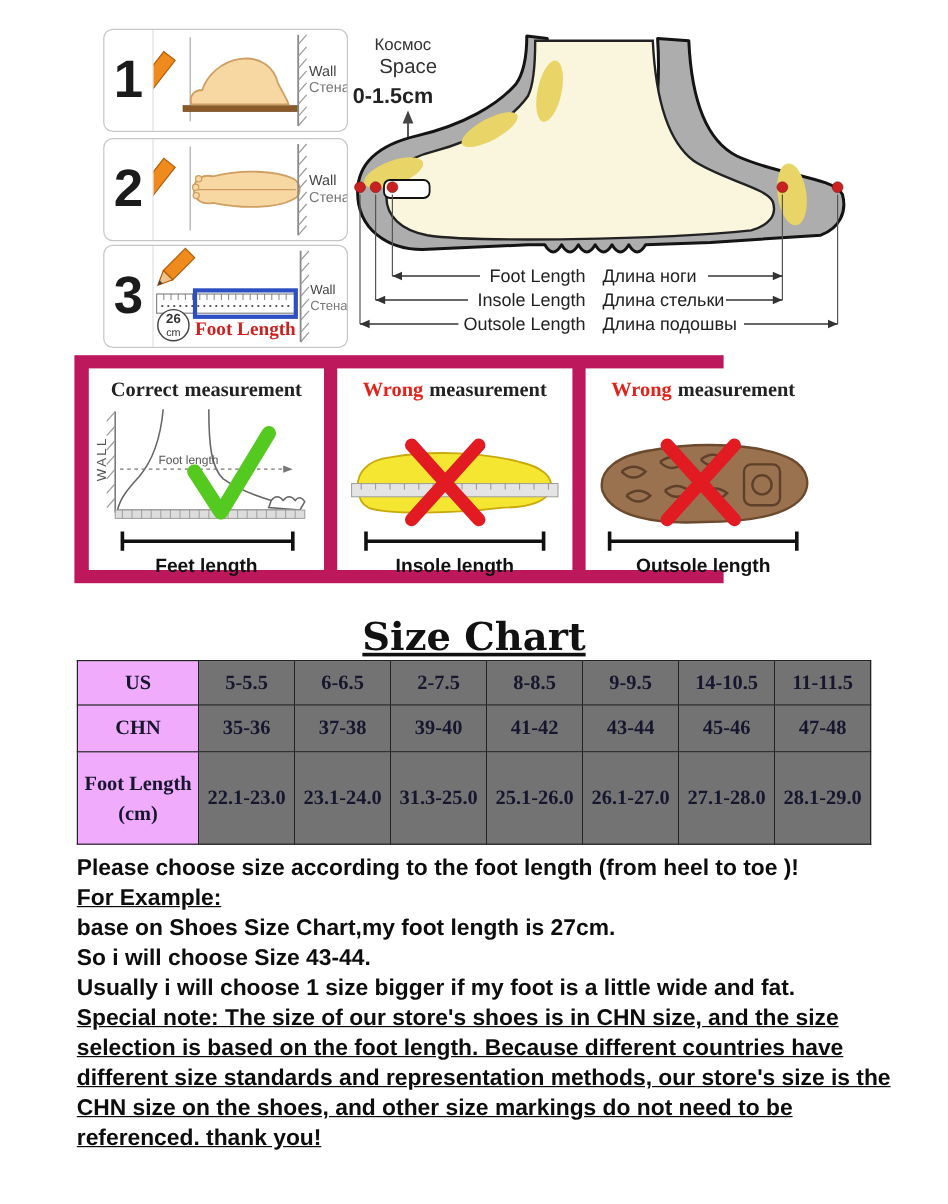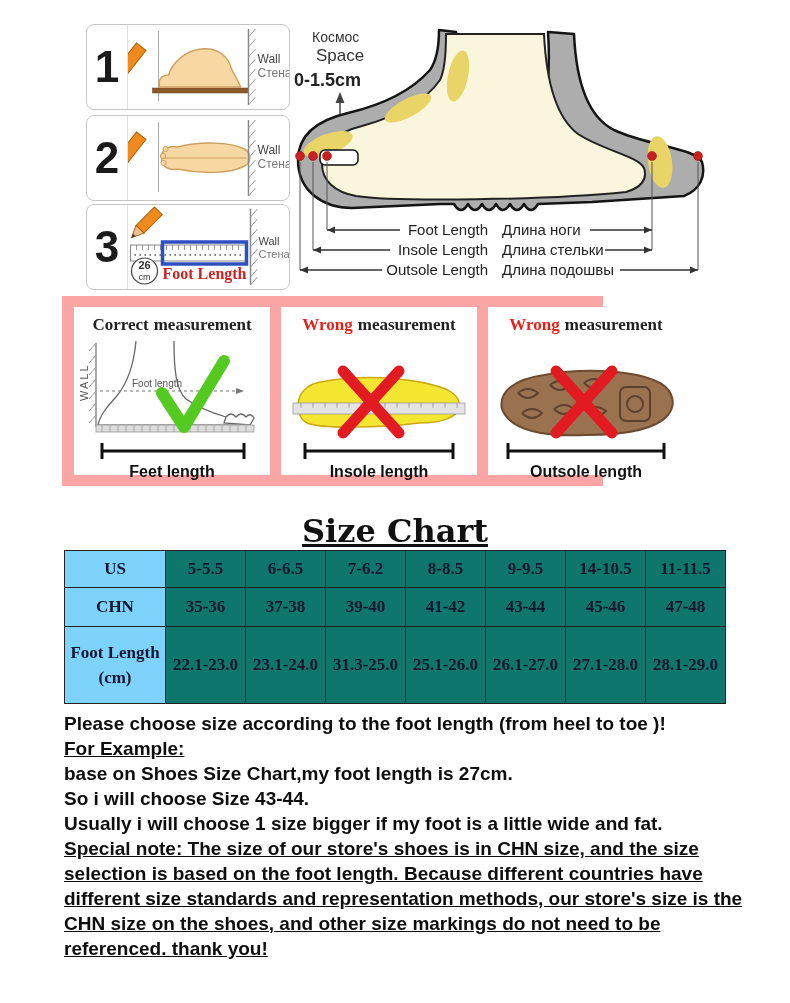--- a/index.html
+++ b/index.html
@@ -12,39 +12,39 @@
               border:1.5px solid #c6c6c6; border-radius:8px; background:#fff;
               display:flex; align-items:stretch; box-sizing:border-box; }
   .step-num { width:40px; display:flex; align-items:center; justify-content:center;
               font-size:44px; font-weight:bold; color:#1b1b1b; border-right:1px solid #e0e0e0; }
   .step-illus { flex:1; }
 
   .shoe-svg { position:absolute; left:290px; top:16px; }
 
   
   .compare { position:absolute; left:62px; top:296px; width:541px; height:190px;
-             background:#fca5a5; box-sizing:border-box; padding:11px 12px;
+             background:#be185d; box-sizing:border-box; padding:11px 12px;
              display:flex; gap:11px; }
   .card { background:#fff; flex:1; text-align:center; padding-top:2px; }
   .card h3 { margin:6px 0 0; font-family:"Liberation Serif", serif; font-size:17px;
              font-weight:bold; color:#222; }
   .card h3 .word-wrong { color:#e2231a;text-align:center; }
   .card h3 .word-rest { margin-left:5px; }
 
   
   .size-title { position:absolute; left:0; top:512px; width:790px; text-align:center;
                 font-family:"DejaVu Serif", serif; font-size:32px; font-weight:bold; color:#111; }
   .size-title span { text-decoration:underline; }
 
   .size-table { position:absolute; left:64px; top:550px; width:662px;
                 border-collapse:collapse; table-layout:fixed;
                 font-family:"Liberation Serif", serif; font-weight:bold; color:#16162e; }
   .size-table td { border:1.6px solid #222; text-align:center; font-size:17px; padding:0; }
-  .size-table .hdr { background:#7dd3fc; width:100px; }
-  .size-table .val { background:#0f766e; }
+  .size-table .hdr { background:#f0abfc; width:100px; }
+  .size-table .val { background:#737373; }
   .r1 td { height:36px; }
   .r2 td { height:38px; }
   .r3 td { height:76px; }
   .hdr-2line div { line-height:1.5; }
 
   
   .notes { position:absolute; left:64px; top:711px; width:698px;
            font-size:19px; font-weight:bold; color:#0d0d0d; line-height:25px; }
   .notes p { margin:0; }
   .notes .u { text-decoration:underline; }
@@ -366,21 +366,21 @@
   <div class="size-title">
     <span>Size Chart</span>
   </div>
 
   <table class="size-table">
     <tbody>
         <tr class="r1">
       <td class="hdr">US</td>
       <td class="val">5-5.5</td>
       <td class="val">6-6.5</td>
-      <td class="val">7-6.2</td>
+      <td class="val">2-7.5</td>
       <td class="val">8-8.5</td>
       <td class="val">9-9.5</td>
       <td class="val">14-10.5</td>
       <td class="val">11-11.5</td>
     </tr>
     <tr class="r2">
       <td class="hdr">CHN</td>
       <td class="val">35-36</td>
       <td class="val">37-38</td>
       <td class="val">39-40</td>

